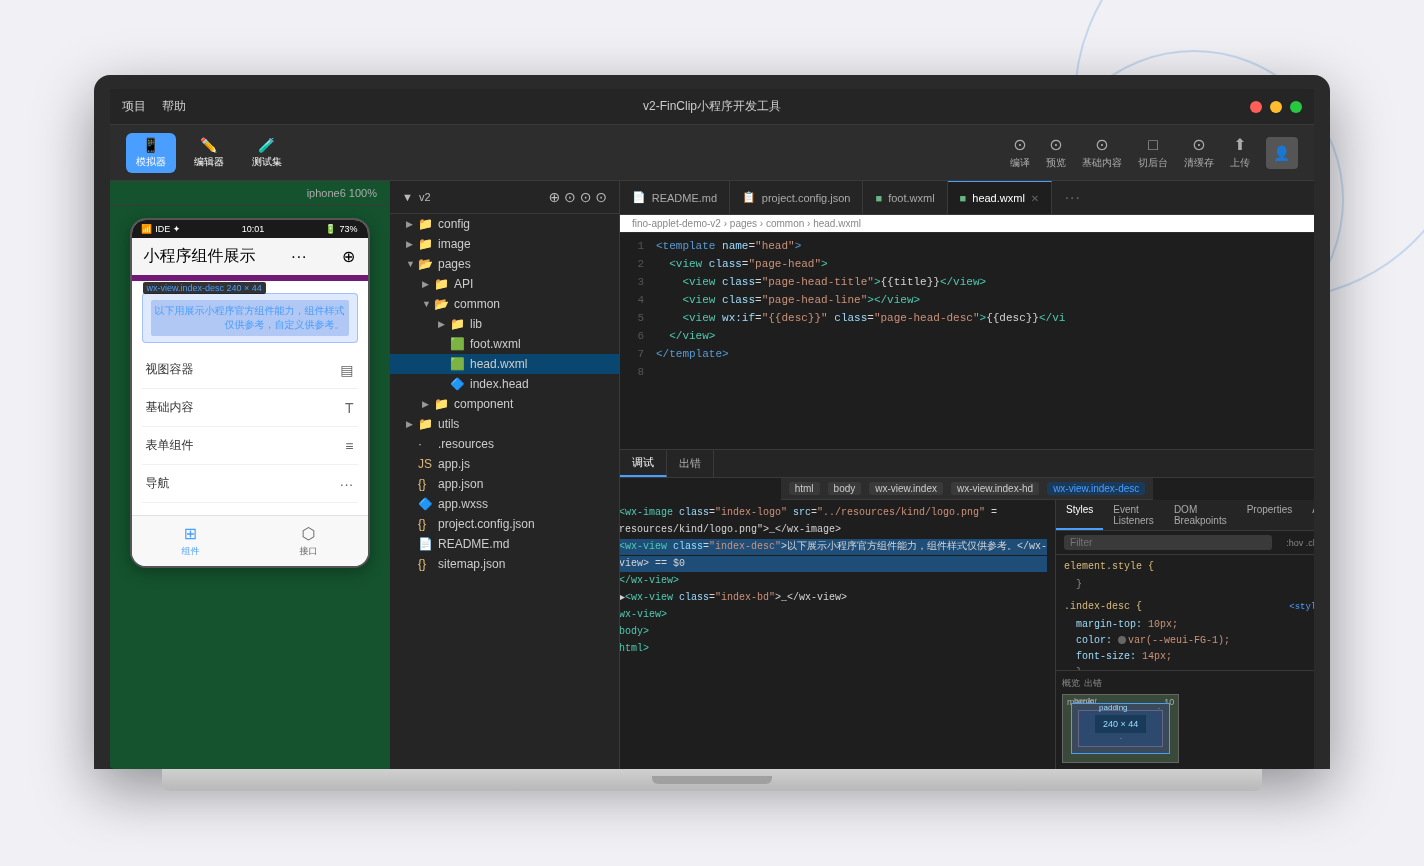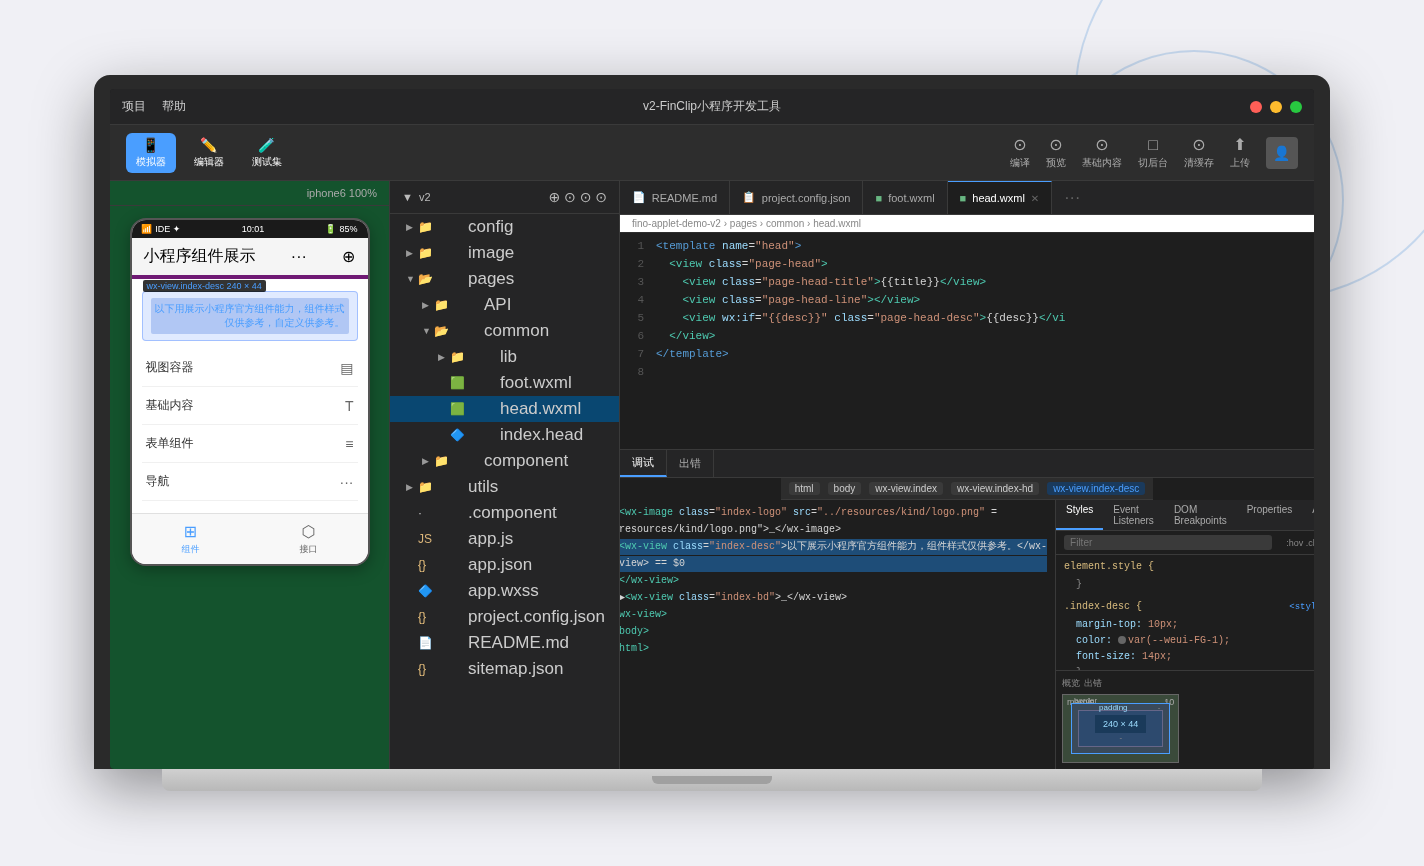--- a/index.html
+++ b/index.html
@@ -216,21 +216,21 @@
       padding: 4px 10px;
       display: flex;
       justify-content: space-between;
     }
     .phone-titlebar {
       background: #f5f5f5;
       padding: 8px 12px;
       display: flex;
       justify-content: space-between;
       align-items: center;
-      border-bottom: 4px solid #701a75;
+      border-bottom: 6px solid #701a75;
     }
     .phone-content {
       padding: 12px 10px;
     }
     .phone-highlight-box {
       background: rgba(100, 150, 255, 0.2);
       border: 1px solid rgba(100, 150, 255, 0.5);
       border-radius: 4px;
       padding: 6px 8px;
       margin-bottom: 8px;
@@ -311,21 +311,21 @@
       align-items: center;
       padding: 3px 0;
       cursor: pointer;
       color: #ccc;
       white-space: nowrap;
     }
     .tree-item.active { background: #094771; }
     .tree-indent { width: 16px; flex-shrink: 0; }
     .tree-arrow { width: 12px; font-size: 9px; color: #999; flex-shrink: 0; }
     .tree-icon { width: 16px; font-size: 12px; flex-shrink: 0; margin-right: 4px; }
-    .tree-name { font-size: 17px; margin-left: 30px; }
+    .tree-name { font-size: 12px; }
     .folder-icon { color: #dcb67a; }
     .file-wxml { color: #68b682; }
     .file-js { color: #dcb67a; }
 
     
     .editor-panel {
       flex: 1;
       background: #1e1e1e;
       display: flex;
       flex-direction: column;
@@ -607,21 +607,21 @@
 
       <div class="app-main">
 
         <div class="preview-panel">
           <div class="preview-label">iphone6  100%</div>
           <div class="phone-frame">
             <div class="phone-device">
               <div class="phone-status-bar">
                 <span>📶 IDE ✦</span>
                 <span>10:01</span>
-                <span>🔋 85%</span>
+                <span>🔋 73%</span>
               </div>
               <div class="phone-titlebar">
                 <span>小程序组件展示</span>
                 <span>···</span>
                 <span>⊕</span>
               </div>
               <div class="phone-content">
                 <div class="phone-highlight-box">
                   <span class="phone-highlight-label">wx-view.index-desc  240 × 44</span>
                   <div class="phone-highlight-text">以下用展示小程序官方组件能力，组件样式仅供参考，自定义供参考。</div>
@@ -749,21 +749,21 @@
             <div class="tree-indent"></div>
             <span class="tree-arrow">▶</span>
             <span class="tree-icon folder-icon">📁</span>
             <span class="tree-name">utils</span>
           </div>
 
           <div class="tree-item">
             <div class="tree-indent"></div>
             <span class="tree-arrow"> </span>
             <span class="tree-icon" style="color:#ccc">·</span>
-            <span class="tree-name">.component</span>
+            <span class="tree-name">.resources</span>
           </div>
 
           <div class="tree-item">
             <div class="tree-indent"></div>
             <span class="tree-arrow"> </span>
             <span class="tree-icon file-js">JS</span>
             <span class="tree-name">app.js</span>
           </div>
 
           <div class="tree-item">

